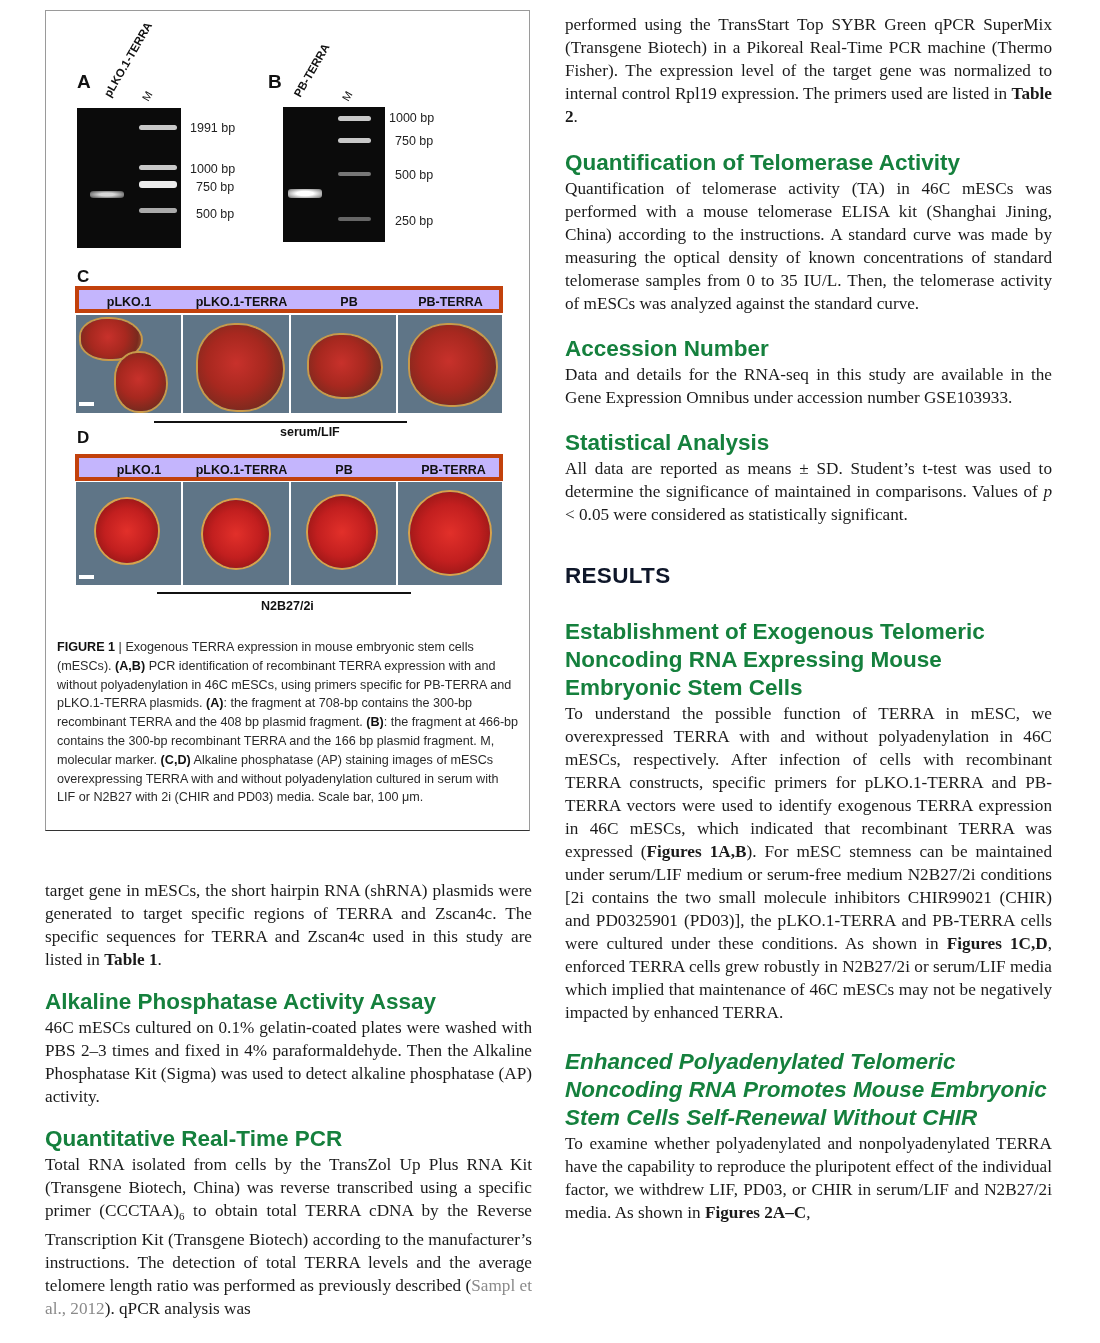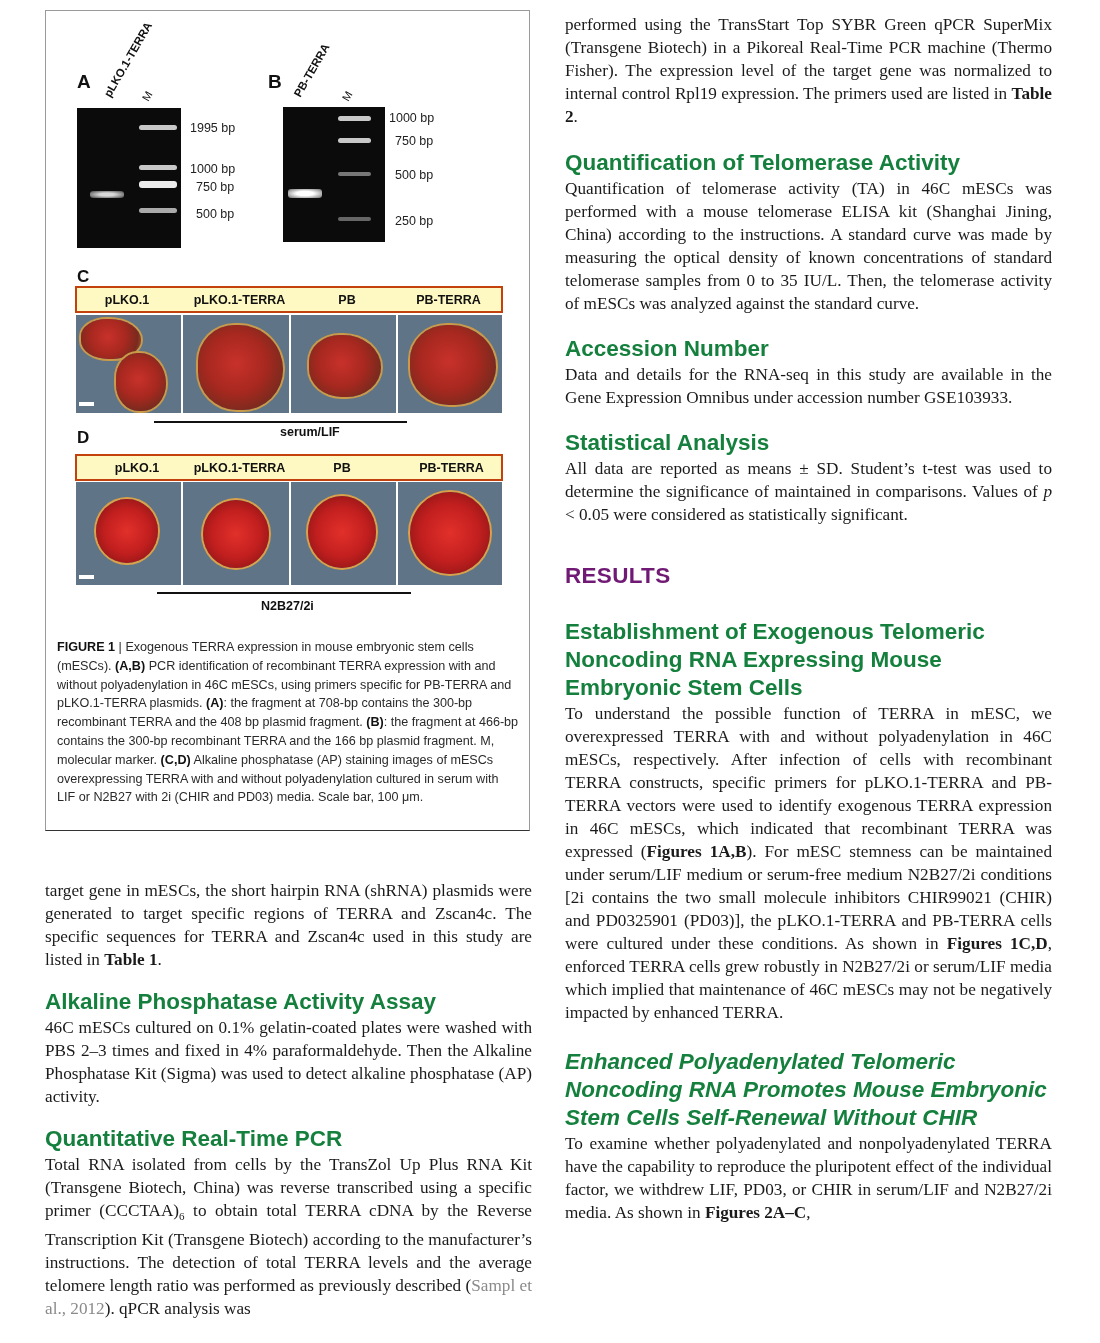--- a/index.html
+++ b/index.html
@@ -2,30 +2,30 @@
 <html><head>
 <meta charset="utf-8">
 <style>
   html, body { margin:0; padding:0; background:#ffffff; }
   body { width:1100px; height:1343px; position:relative; overflow:hidden; color:#1a1a1a; }
   .col-right { position:absolute; left:565px; top:10px; width:487px; }
   .para { font-family:"Liberation Serif", serif; font-size:17.2px; line-height:23px; text-align:justify; margin:0; }
   .para b { font-weight:bold; }
   .cite { color:#8a8a8a; }
   .h2 { font-family:"Liberation Sans", sans-serif; font-weight:bold; font-size:22.5px; line-height:28px; margin:0; color:#15803d; }
-  .h1 { font-family:"Liberation Sans", sans-serif; font-weight:bold; font-size:22.5px; line-height:28px; margin:0; color:#701a75; letter-spacing:0.3px; }
+  .h1 { font-family:"Liberation Sans", sans-serif; font-weight:bold; font-size:22.5px; line-height:28px; margin:0; color:#0f172a; letter-spacing:0.3px; }
   
   .figbox { position:absolute; left:45px; top:10px; width:485px; height:821px; border:1px solid #9a9a9a; border-bottom:1.5px solid #333; box-sizing:border-box; background:#fff; }
   .panel-letter { position:absolute; font-family:"Liberation Sans", sans-serif; font-weight:bold; font-size:19px; color:#111; }
   .rot-label { position:absolute; font-family:"Liberation Sans", sans-serif; font-weight:bold; font-size:11.5px; transform:rotate(-60deg); transform-origin:left bottom; white-space:nowrap; color:#111; }
   .rot-m { position:absolute; font-family:"Liberation Sans", sans-serif; font-size:11px; transform:rotate(-60deg); transform-origin:left bottom; color:#111; }
   .gel { position:absolute; background:#0b0b0b; }
   .band { position:absolute; border-radius:3px; }
   .bp { position:absolute; font-family:"Liberation Sans", sans-serif; font-size:12.5px; color:#222; white-space:nowrap; }
-  .hdrbox { position:absolute; border:2px solid #c2410c; box-sizing:border-box; background:#fef9c3; }
+  .hdrbox { position:absolute; border:4px solid #c2410c; box-sizing:border-box; background:#c4b5fd; }
   .hdrcell { position:absolute; top:0; font-family:"Liberation Sans", sans-serif; font-weight:bold; font-size:12.5px; line-height:24px; text-align:center; color:#111; }
   .photo { position:absolute; background:#5f7587; overflow:hidden; }
   .colony { position:absolute; border-radius:45% 55% 50% 48%; background:radial-gradient(circle at 45% 45%, #c8312b 0%, #a7281f 45%, #7a2a1e 75%, #b07a3a 100%); box-shadow:0 0 0 2px #c89a4a; }
   .colony.d { background:radial-gradient(circle at 50% 50%, #e2302a 0%, #c21f1f 50%, #8f1515 85%); box-shadow:0 0 0 2px #d9a24a; border-radius:50%; }
   .scalebar { position:absolute; width:15px; height:4px; background:#fff; }
   .underline { position:absolute; height:2px; background:#111; }
   .cond-label { position:absolute; font-family:"Liberation Sans", sans-serif; font-weight:bold; font-size:12.5px; color:#111; }
   .caption { position:absolute; left:11px; top:627px; width:462px; font-family:"Liberation Sans", sans-serif; font-size:12.6px; line-height:18.8px; color:#2a2a2a; margin:0; }
   .caption b { font-weight:bold; color:#111; }
 </style>
@@ -37,21 +37,21 @@
   <div class="panel-letter" style="left:31px; top:60px;">A</div>
   <div class="rot-label" style="left:66px; top:76px;">pLKO.1-TERRA</div>
   <div class="rot-m" style="left:104px; top:80px;">M</div>
   <div class="gel" style="left:31px; top:97px; width:104px; height:140px;">
     <div class="band" style="left:13px; top:83px; width:34px; height:7px; background:radial-gradient(ellipse, #d8d8d8 30%, #555 90%);"></div>
     <div class="band" style="left:62px; top:17px; width:38px; height:5px; background:#c8c8c8;"></div>
     <div class="band" style="left:62px; top:57px; width:38px; height:5px; background:#c8c8c8;"></div>
     <div class="band" style="left:62px; top:73px; width:38px; height:7px; background:#ececec;"></div>
     <div class="band" style="left:62px; top:100px; width:38px; height:5px; background:#aaa;"></div>
   </div>
-  <div class="bp" style="left:144px; top:110px;">1995 bp</div>
+  <div class="bp" style="left:144px; top:110px;">1991 bp</div>
   <div class="bp" style="left:144px; top:151px;">1000 bp</div>
   <div class="bp" style="left:150px; top:169px;">750 bp</div>
   <div class="bp" style="left:150px; top:196px;">500 bp</div>
 
   <div class="panel-letter" style="left:222px; top:60px;">B</div>
   <div class="rot-label" style="left:256px; top:76px;">PB-TERRA</div>
   <div class="rot-m" style="left:304px; top:80px;">M</div>
   <div class="gel" style="left:237px; top:96px; width:102px; height:135px;">
     <div class="band" style="left:5px; top:82px; width:34px; height:9px; background:radial-gradient(ellipse, #ffffff 35%, #777 95%);"></div>
     <div class="band" style="left:55px; top:9px; width:33px; height:5px; background:#c8c8c8;"></div>

